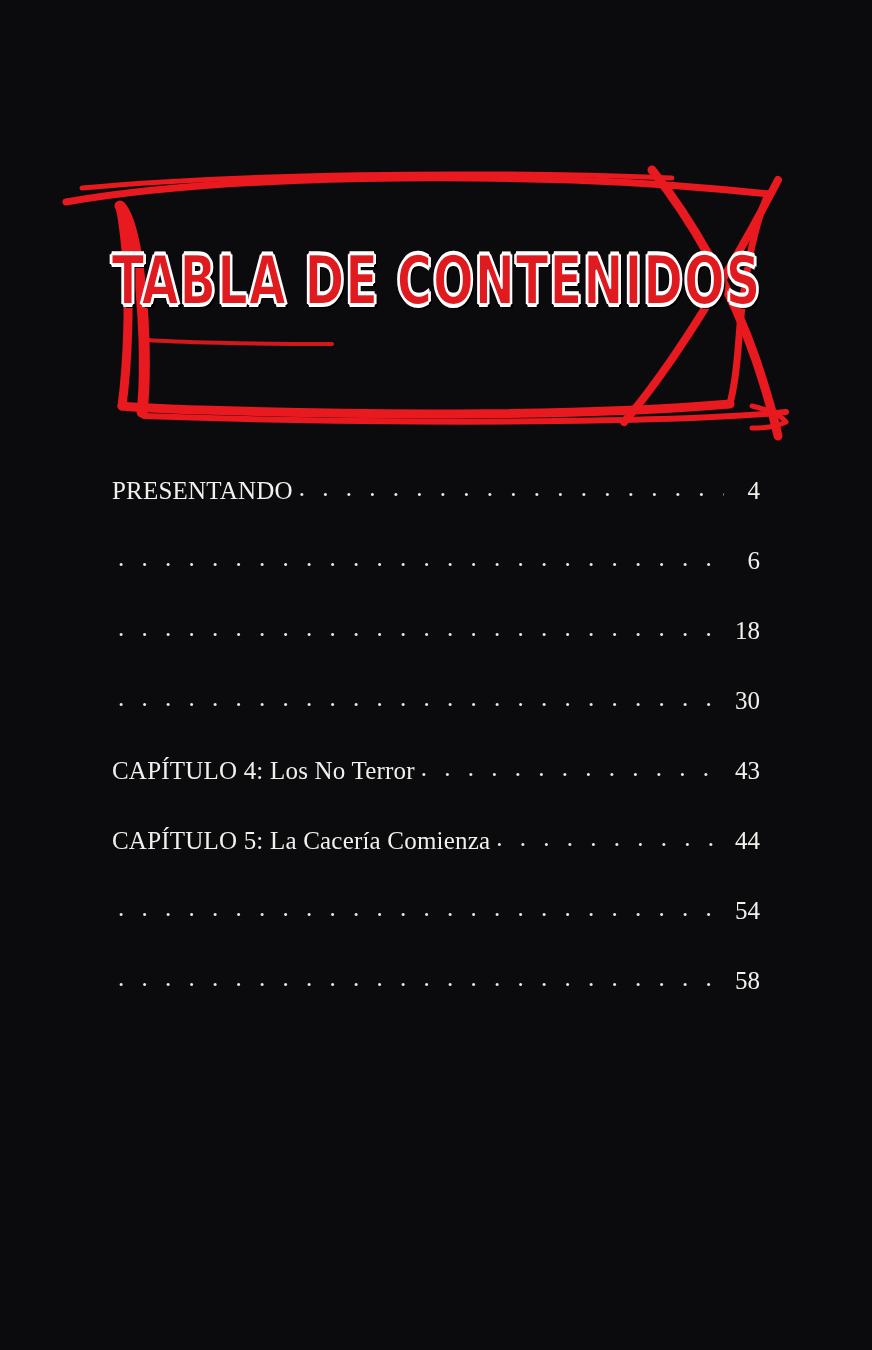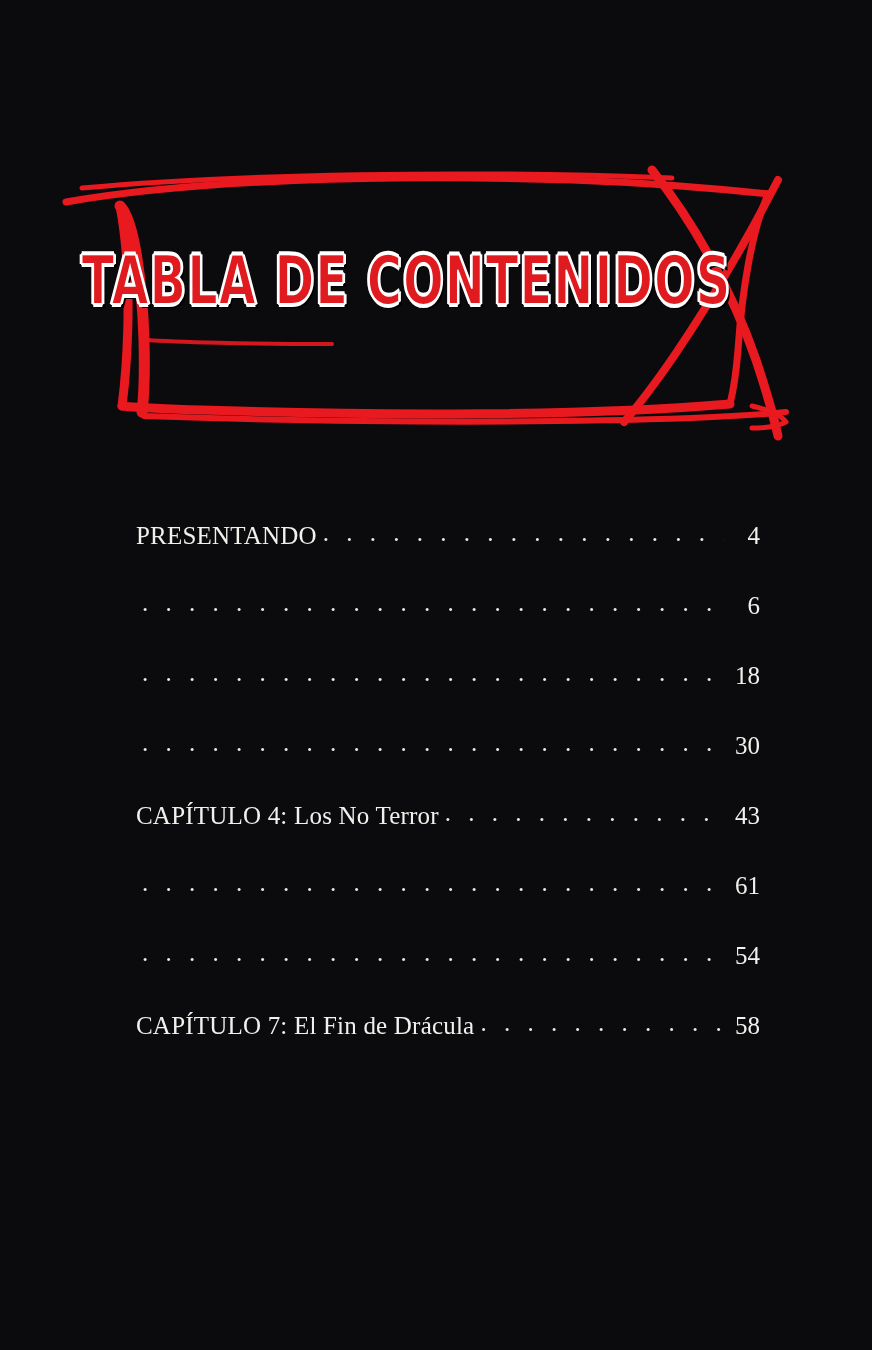--- a/index.html
+++ b/index.html
@@ -30,23 +30,24 @@
   }
   .scribble {
     position: absolute;
     left: 0;
     top: 0;
     width: 760px;
     height: 300px;
   }
   .title-text-wrap {
     position: absolute;
-    left: 16px;
+    left: 4px;
     top: 92px;
     width: 760px;
+    text-align: center;
   }
   .title-text {
     display: inline-block;
     font-family: "DejaVu Sans", sans-serif;
     font-weight: 700;
     font-size: 50px;
     letter-spacing: 1px;
     color: #e01b20;
     -webkit-text-stroke: 1.5px #ffffff;
     text-shadow:
@@ -62,27 +63,26 @@
 
   
   .toc {
     position: absolute;
     left: 112px;
     top: 478px;
     width: 648px;
   }
   .toc-row {
     display: flex;
-    align-items: flex-end;
+    align-items: flex-start;
     color: #f2f0ec;
     font-family: "Liberation Serif", serif;
     font-size: 25px;
     line-height: 1;
     height: 70px;
-    margin-left: 24px;
   }
   .toc-label {
     white-space: nowrap;
     letter-spacing: 0.2px;
   }
   .toc-leader {
     flex: 1 1 auto;
     margin: 0 6px 0 6px;
     position: relative;
     top: -3px;
@@ -149,29 +149,29 @@
       <span class="toc-page">30</span>
     </div>
 
     <div class="toc-row">
       <span class="toc-label">CAPÍTULO 4: Los No Terror</span>
       <span class="toc-leader">. . . . . . . . . . . . . . . . . . . . . . . . . . . . . . . . . . . . . . . . . . . . . . . . . . . . .</span>
       <span class="toc-page">43</span>
     </div>
 
     <div class="toc-row">
+      <span class="toc-label">CAPÍTULO 5: La Cacería Comienza</span>
       <span class="toc-leader">. . . . . . . . . . . . . . . . . . . . . . . . . . . . . . . . . . . . . . . . . . . . . . . . . . . . .</span>
-      <span class="toc-page">61</span>
+      <span class="toc-page">44</span>
     </div>
 
     <div class="toc-row">
       <span class="toc-leader">. . . . . . . . . . . . . . . . . . . . . . . . . . . . . . . . . . . . . . . . . . . . . . . . . . . . .</span>
       <span class="toc-page">54</span>
     </div>
 
     <div class="toc-row">
-      <span class="toc-label">CAPÍTULO 7: El Fin de Drácula</span>
       <span class="toc-leader">. . . . . . . . . . . . . . . . . . . . . . . . . . . . . . . . . . . . . . . . . . . . . . . . . . . . .</span>
       <span class="toc-page">58</span>
     </div>
 
   </div>
 </div>
 
 </body></html>

